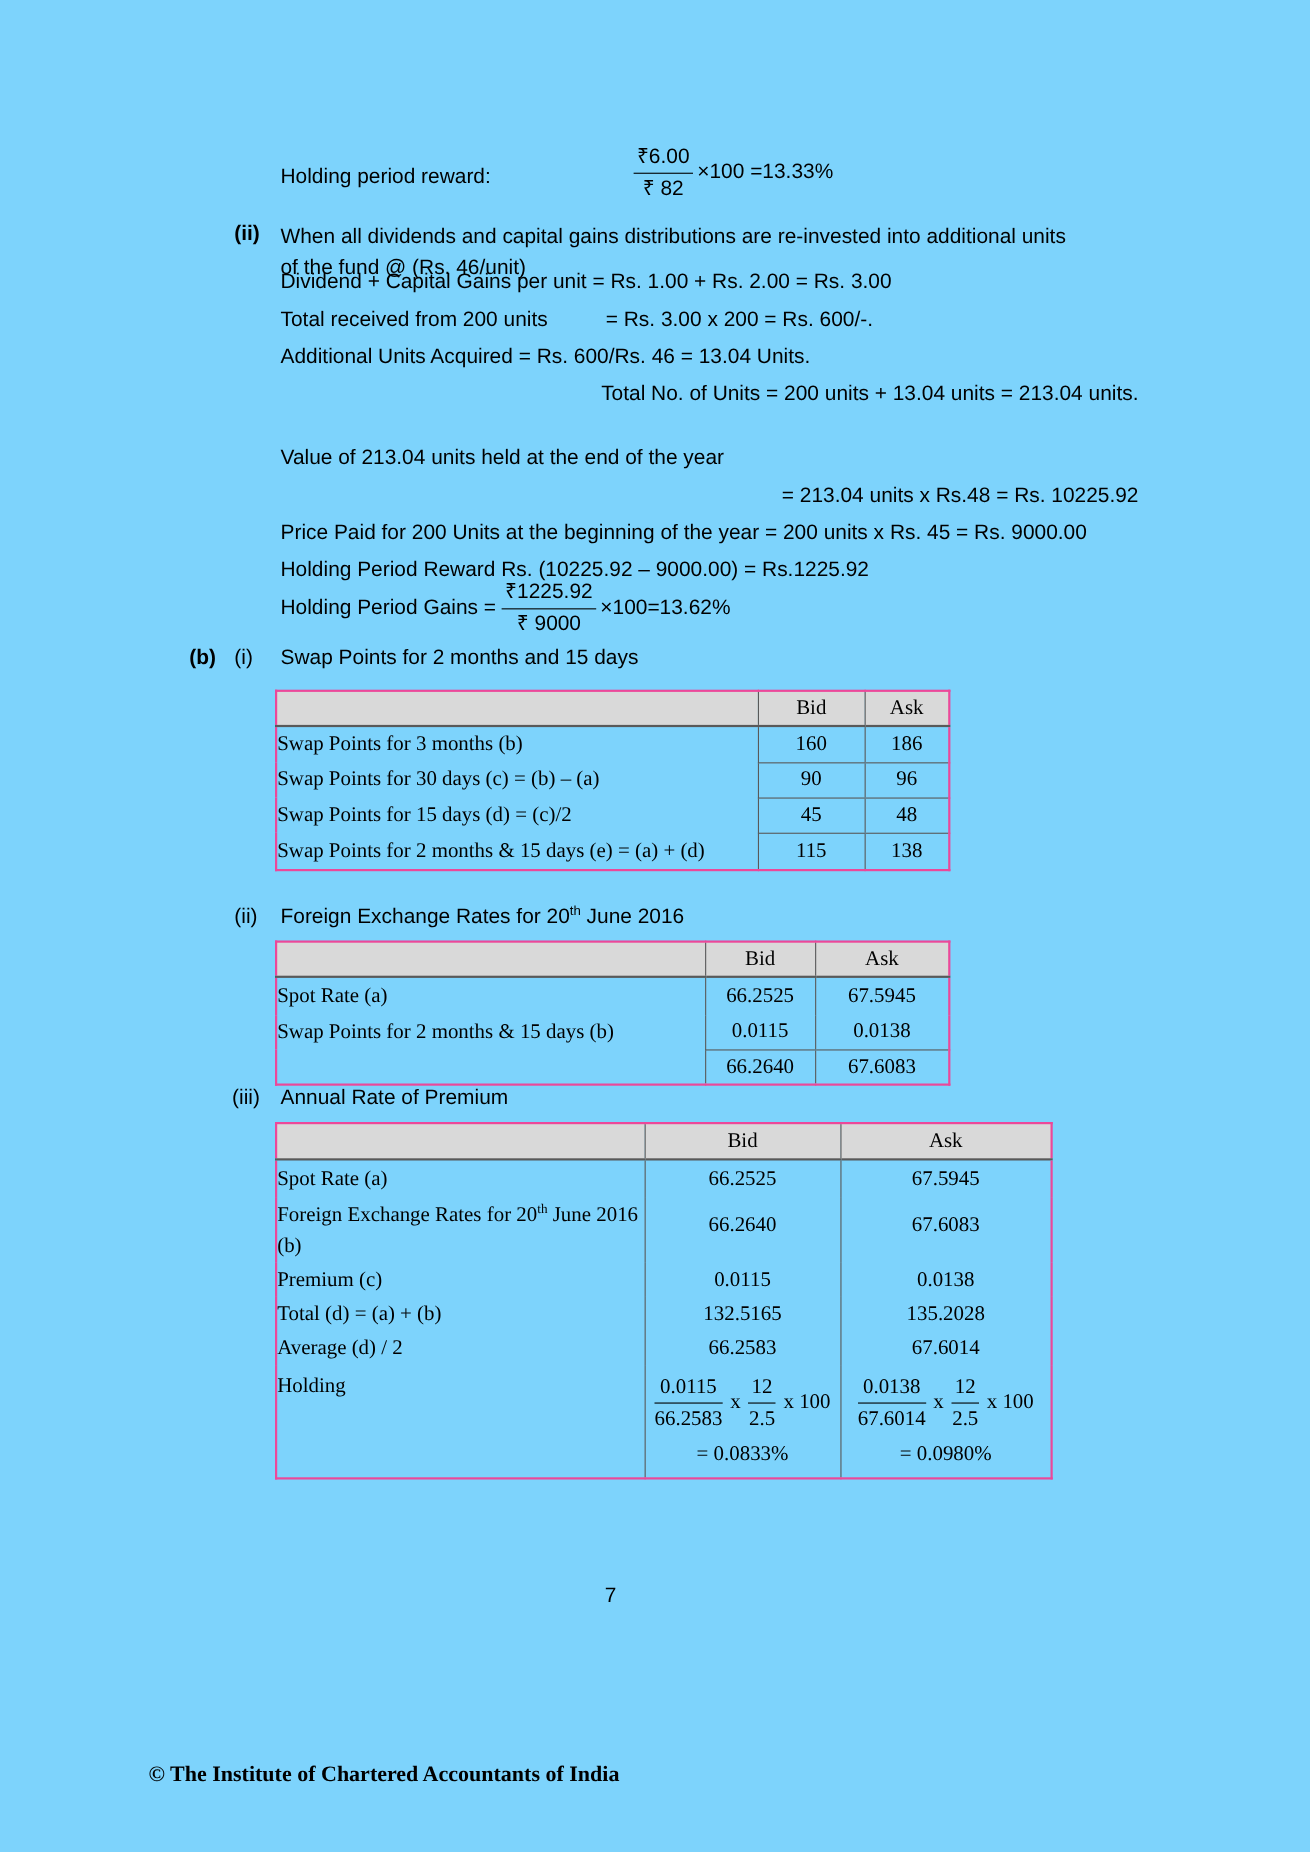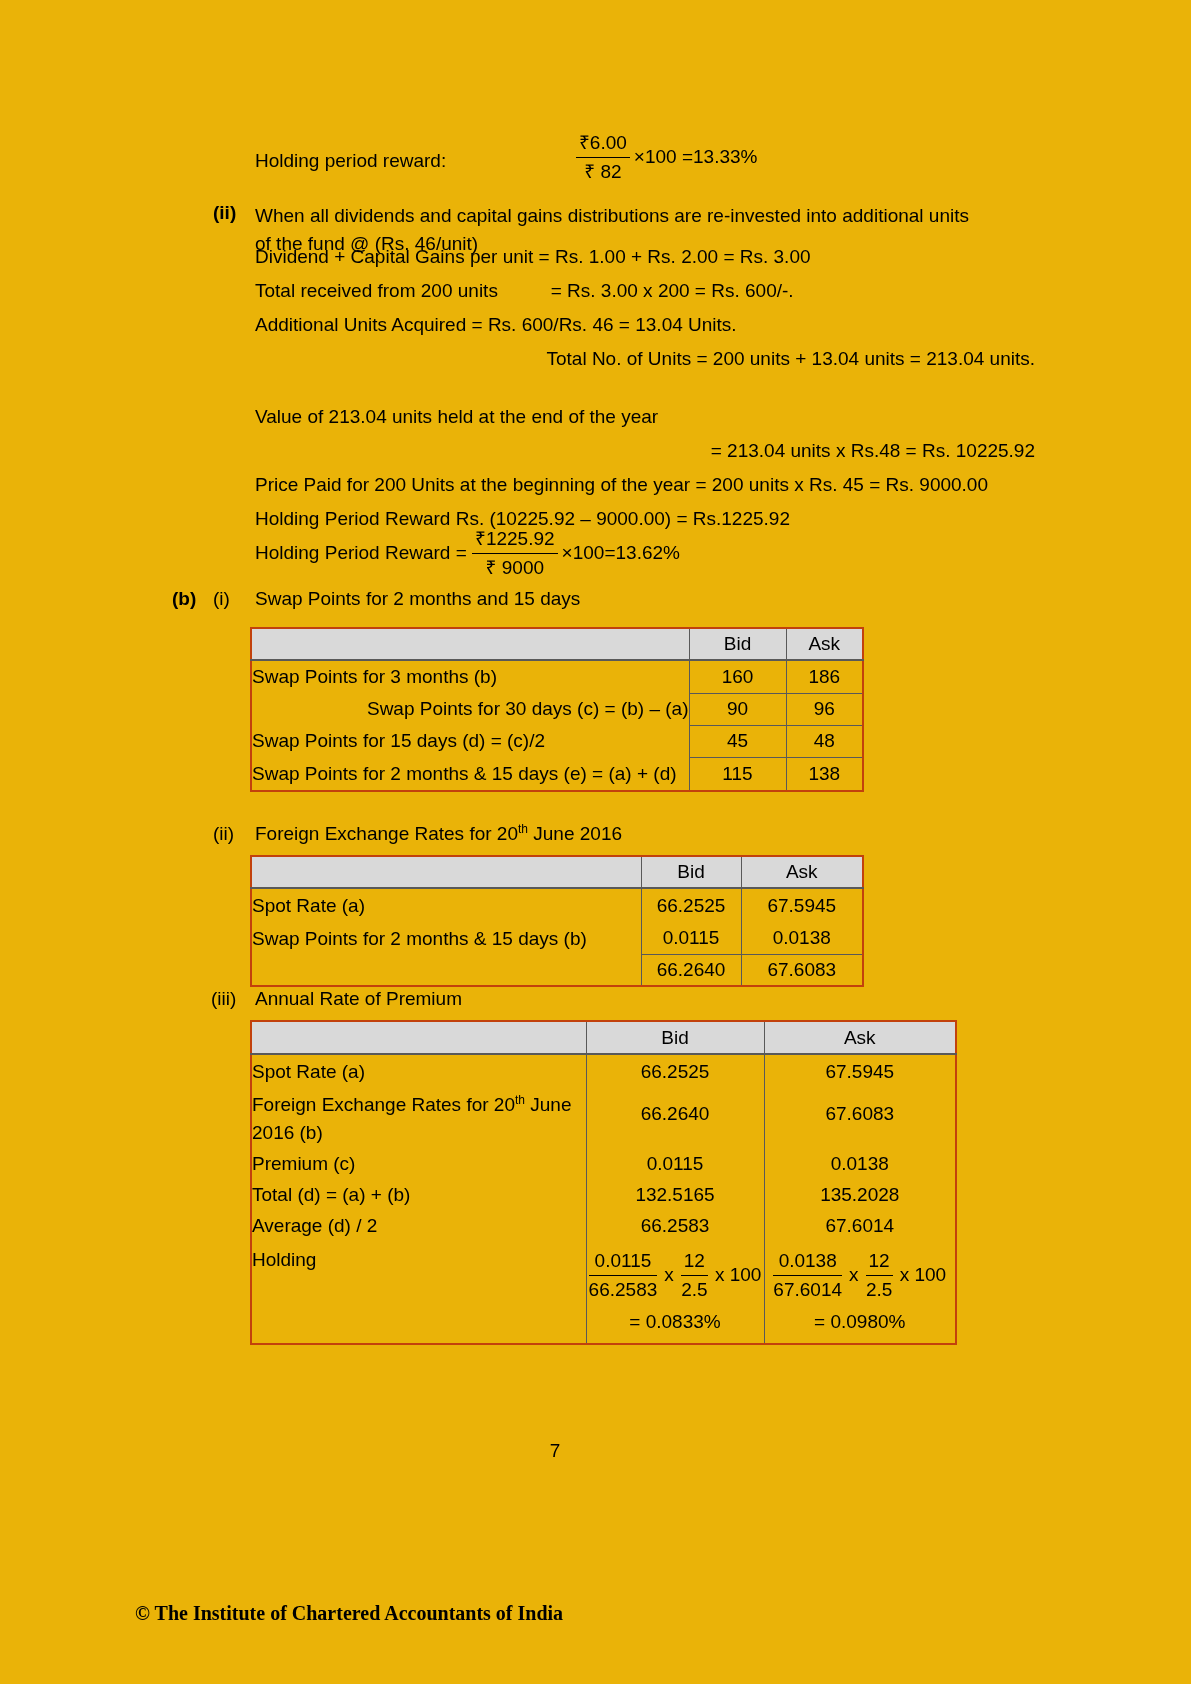--- a/index.html
+++ b/index.html
@@ -1,34 +1,34 @@
 <!DOCTYPE html>
 <html><head>
 <meta charset="utf-8">
 <style>
   html,body{margin:0;padding:0;background:#fff;}
-  .page{position:relative;width:1191px;height:1684px;background:#eab308;
+  .page{position:relative;width:1191px;height:1684px;background:#7dd3fc;
         font-family:"Liberation Sans",sans-serif;font-size:19px;color:#000;overflow:hidden;}
 
   .abs{position:absolute;}
   .line{white-space:pre-wrap;}
 
   
   .frac{display:inline-block;text-align:center;vertical-align:middle;line-height:1.25;}
   .frac .fnum{display:block;border-bottom:1.6px solid #000;padding:0 3px 2px;}
   .frac .fden{display:block;padding-top:2px;}
   .fsuffix{vertical-align:middle;padding-left:4px;}
   .formula-row{display:flex;align-items:center;}
 
   .bold{font-weight:bold;}
   .sup{vertical-align:super;font-size:12px;line-height:0;}
 
   
   table.tbl{position:absolute;border-collapse:collapse;font-size:19px;color:#000;
-            border:2px solid #c2410c;table-layout:fixed;}
+            border:2px solid #ec4899;table-layout:fixed;font-family:Liberation Serif, serif;}
   table.tbl td,table.tbl th{padding:0;font-weight:normal;vertical-align:middle;}
   .hdr td{background:#d9d9d9;text-align:center;border-bottom:2px solid #595959;}
   .vl{border-left:1px solid #595959;}
   .bb{border-bottom:1px solid #595959;}
   .lc{text-align:left;padding-left:10px;}
   .nc{text-align:center;}
 
   .pfwrap{display:flex;flex-direction:column;align-items:center;padding:8px 0 10px;}
   .pfrow{display:flex;align-items:center;gap:7px;}
   .pfres{margin-top:9px;}
@@ -57,21 +57,21 @@
     <div class="line" style="height:34px;">Total received from 200 units          = Rs. 3.00 x 200 = Rs. 600/-.</div>
     <div class="line" style="height:34px;">Additional Units Acquired = Rs. 600/Rs. 46 = 13.04 Units.</div>
     <div class="line" style="height:34px;text-align:right;">Total No. of Units = 200 units + 13.04 units = 213.04 units.</div>
     <div class="line" style="height:34px;margin-top:24px;">Value of 213.04 units held at the end of the year</div>
     <div class="line" style="height:34px;text-align:right;">= 213.04 units x Rs.48 = Rs. 10225.92</div>
     <div class="line" style="height:34px;">Price Paid for 200 Units at the beginning of the year = 200 units x Rs. 45 = Rs. 9000.00</div>
     <div class="line" style="height:34px;">Holding Period Reward Rs. (10225.92 – 9000.00) = Rs.1225.92</div>
   </div>
 
   <div class="abs formula-row" style="left:255px;top:527px;">
-    <span style="white-space:pre;">Holding Period Reward = </span>
+    <span style="white-space:pre;">Holding Period Gains = </span>
     <span class="frac">
       <span class="fnum">₹1225.92</span>
       <span class="fden">₹ 9000</span>
     </span>
     <span class="fsuffix">×100=13.62%</span>
   </div>
 
   <span class="abs bold" style="left:172px;top:588px;">(b)</span>
   <span class="abs" style="left:213px;top:588px;">(i)</span>
   <span class="abs" style="left:255px;top:588px;">Swap Points for 2 months and 15 days</span>
@@ -87,21 +87,21 @@
       <td style="height:30px;"></td>
       <td class="vl">Bid</td>
       <td class="vl">Ask</td>
     </tr>
     <tr>
       <td class="lc" style="height:32px;margin-left:37px;">Swap Points for 3 months (b)</td>
       <td class="vl nc bb">160</td>
       <td class="vl nc bb">186</td>
     </tr>
     <tr>
-      <td class="lc" style="height:32px;text-align:right;">Swap Points for 30 days (c) = (b) – (a)</td>
+      <td class="lc" style="height:32px;">Swap Points for 30 days (c) = (b) – (a)</td>
       <td class="vl nc bb">90</td>
       <td class="vl nc bb">96</td>
     </tr>
     <tr>
       <td class="lc" style="height:32px;">Swap Points for 15 days (d) = (c)/2</td>
       <td class="vl nc bb">45</td>
       <td class="vl nc bb">48</td>
     </tr>
     <tr>
       <td class="lc" style="height:33px;">Swap Points for 2 months &amp; 15 days (e) = (a) + (d)</td>

